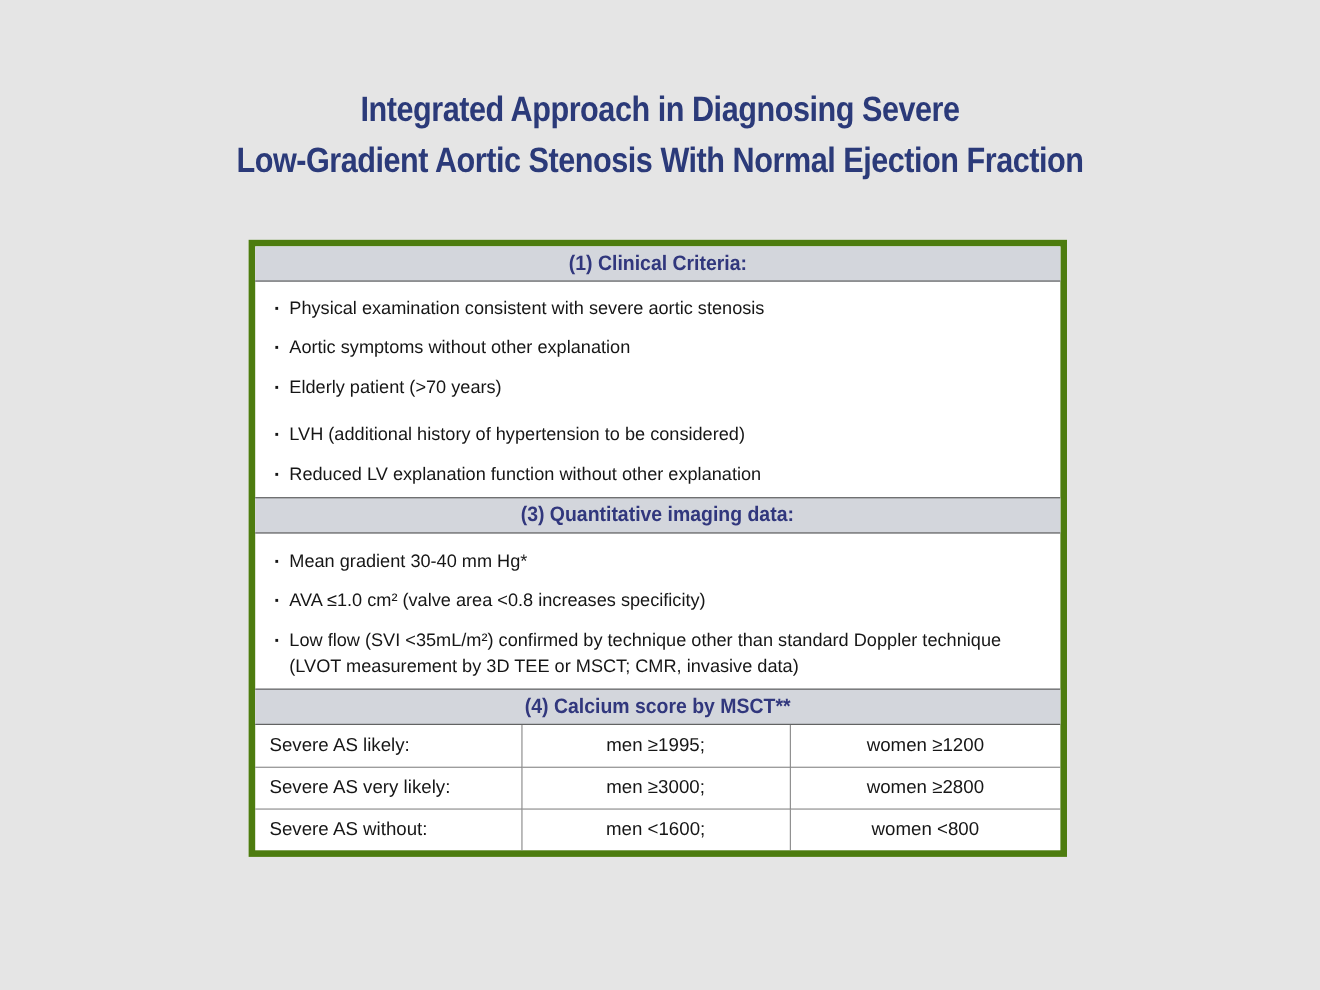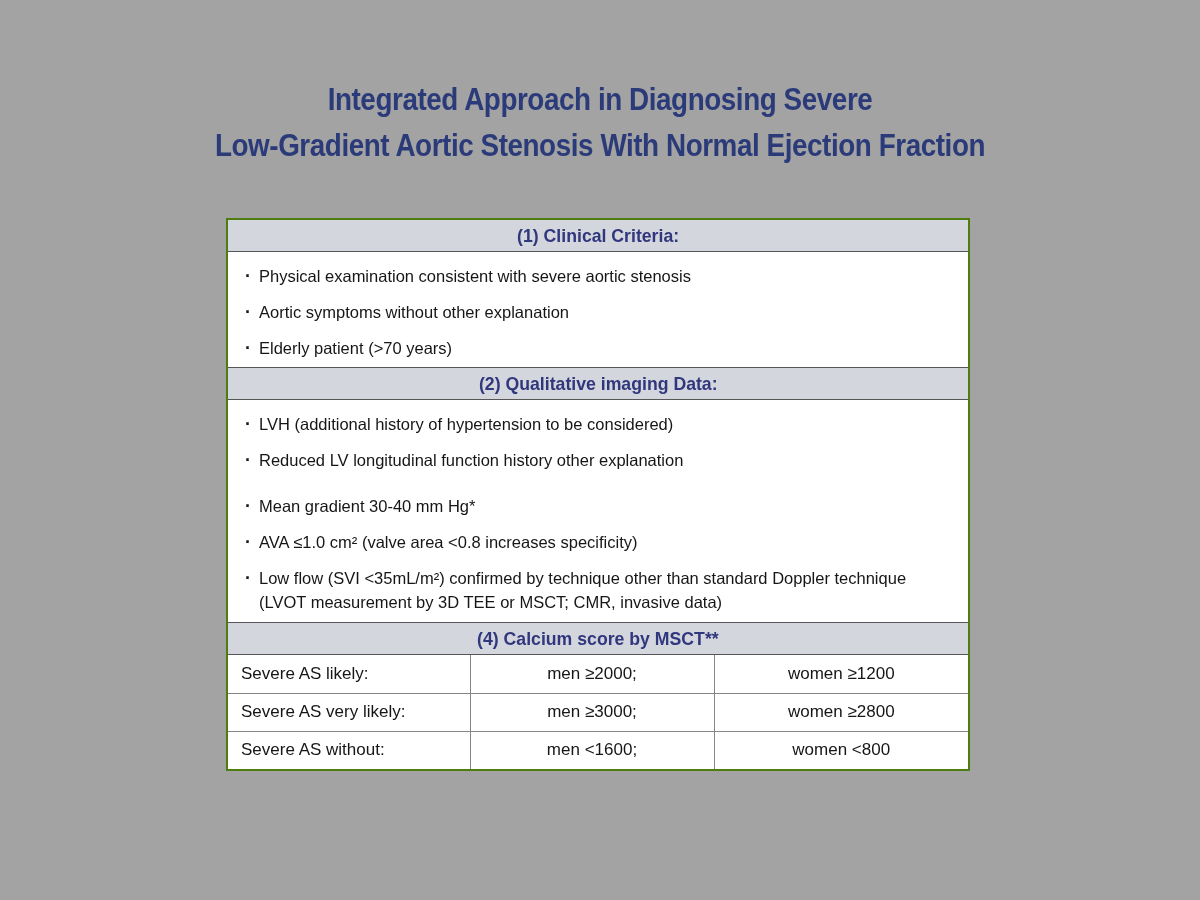--- a/index.html
+++ b/index.html
@@ -5,21 +5,21 @@
   html, body {
     margin: 0;
     padding: 0;
     background: #ffffff;
     font-family: "Liberation Sans", "DejaVu Sans", sans-serif;
   }
   .page {
     position: relative;
     width: 1200px;
     height: 900px;
-    background: #a3a3a3;
+    background: #e5e5e5;
     overflow: hidden;
   }
   
   .title {
     position: absolute;
     top: 76px;
     left: 0;
     width: 1200px;
     text-align: center;
     color: #2b3a79;
@@ -30,21 +30,21 @@
     transform: scaleX(0.87);
     transform-origin: 50% 0;
   }
   
   .panel {
     position: absolute;
     left: 226px;
     top: 218px;
     width: 744px;
     box-sizing: border-box;
-    border: 2px solid #4d7c0f;
+    border: 6px solid #4d7c0f;
     background: #ffffff;
   }
   .bar {
     box-sizing: border-box;
     height: 33px;
     background: #d3d6dc;
     border-top: 1px solid #565656;
     border-bottom: 1px solid #565656;
     display: flex;
     align-items: center;
@@ -135,34 +135,34 @@
       <li>
         <span class="marker">·</span>
         <span>Aortic symptoms without other explanation</span>
       </li>
       <li>
         <span class="marker">·</span>
         <span>Elderly patient (&gt;70 years)</span>
       </li>
     </ul>
 
+    <ul class="bullets sec-body-2">
+      <li>
+        <span class="marker">·</span>
+        <span>LVH (additional history of hypertension to be considered)</span>
+      </li>
+      <li>
+        <span class="marker">·</span>
+        <span>Reduced LV explanation function without other explanation</span>
+      </li>
+    </ul>
+
     <div class="bar">
-      <span>(2) Qualitative imaging Data:</span>
+      <span>(3) Quantitative imaging data:</span>
     </div>
-    <ul class="bullets sec-body-2">
-      <li>
-        <span class="marker">·</span>
-        <span>LVH (additional history of hypertension to be considered)</span>
-      </li>
-      <li>
-        <span class="marker">·</span>
-        <span>Reduced LV longitudinal function history other explanation</span>
-      </li>
-    </ul>
-
     <ul class="bullets sec-body-3">
       <li>
         <span class="marker">·</span>
         <span>Mean gradient 30-40 mm Hg*</span>
       </li>
       <li>
         <span class="marker">·</span>
         <span>AVA ≤1.0 cm² (valve area &lt;0.8 increases specificity)</span>
       </li>
       <li>
@@ -172,21 +172,21 @@
     </ul>
 
     <div class="bar">
       <span>(4) Calcium score by MSCT**</span>
     </div>
 
     <table class="calcium">
       <tbody>
           <tr>
         <td class="label-cell">Severe AS likely:</td>
-        <td>men ≥2000;</td>
+        <td>men ≥1995;</td>
         <td>women ≥1200</td>
       </tr>
       <tr>
         <td class="label-cell">Severe AS very likely:</td>
         <td>men ≥3000;</td>
         <td>women ≥2800</td>
       </tr>
       <tr>
         <td class="label-cell">Severe AS without:</td>
         <td>men &lt;1600;</td>

